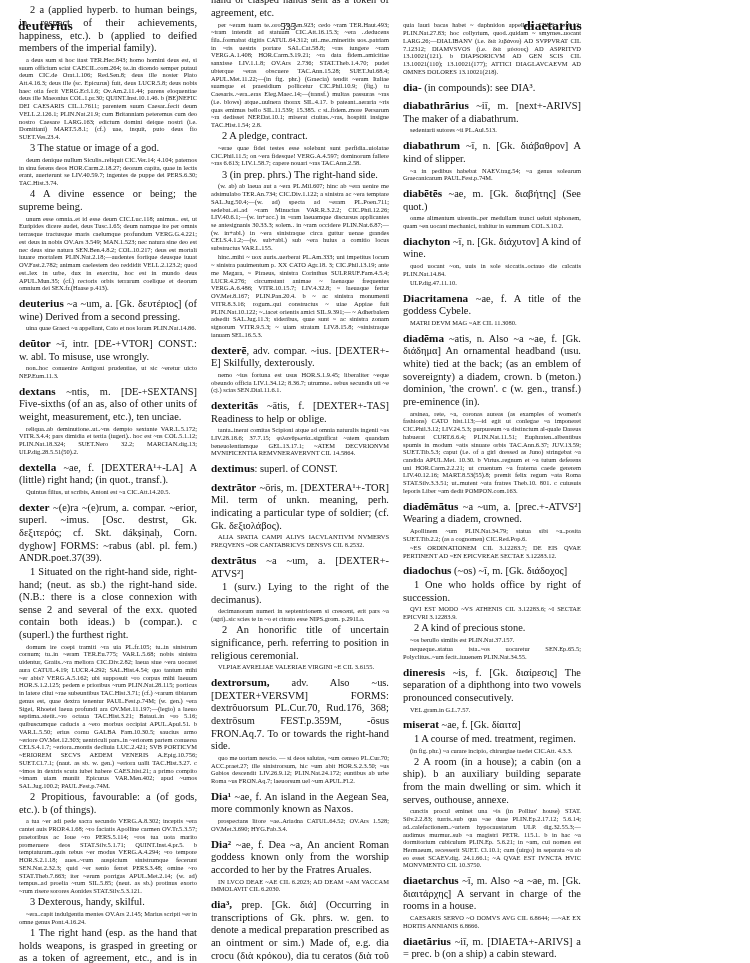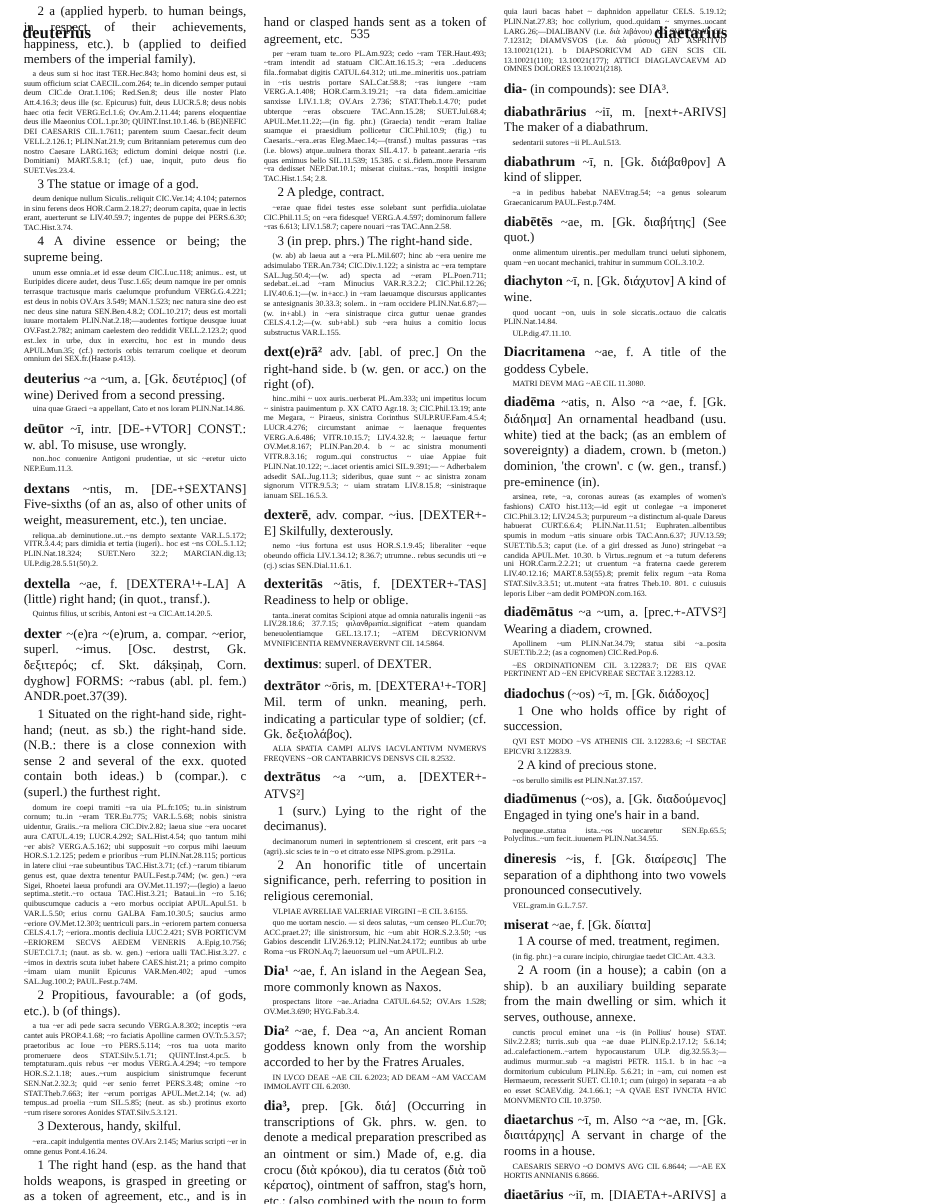--- a/index.html
+++ b/index.html
@@ -125,34 +125,34 @@
         <p class="cite">~era..capit indulgentia mentes OV.Ars 2.145; Marius scripti ~er in omne genus Pont.4.16.24.</p>
         <p class="sense">1 The right hand (esp. as the hand that holds weapons, is grasped in greeting or as a token of agreement, etc., and is in general the chief instrument of any physical action). b (meton.) a soldier. c a (metal) model of a</p>
       </div>
     <div class="col c2" id="col-1">
         <p class="sense noind">hand or clasped hands sent as a token of agreement, etc.</p>
         <p class="cite">per ~eram tuam te..oro PL.Am.923; cedo ~ram TER.Haut.493; ~tram intendit ad statuam CIC.Att.16.15.3; ~era ..deducens fila..formabat digitis CATUL.64.312; uti..me..mineritis uos..patriam in ~ris uestris portare SAL.Cat.58.8; ~ras iungere ~ram VERG.A.1.408; HOR.Carm.3.19.21; ~ra data fidem..amicitiae sanxisse LIV.1.1.8; OV.Ars 2.736; STAT.Theb.1.4.70; pudet ubterque ~eras obscuere TAC.Ann.15.28; SUET.Jul.68.4; APUL.Met.11.22;—(in fig. phr.) (Graecia) tendit ~eram Italiae suamque ei praesidium pollicetur CIC.Phil.10.9; (fig.) tu Caesaris..~era..eras Eleg.Maec.14;—(transf.) multas passuras ~ras (i.e. blows) atque..uulnera thorax SIL.4.17. b pateant..aeraria ~ris quas emimus bello SIL.11.539; 15.385. c si..fidem..more Persarum ~ra dedisset NEP.Dat.10.1; miserat ciuitas..~ras, hospitii insigne TAC.Hist.1.54; 2.8.</p>
         <p class="sense">2 A pledge, contract.</p>
         <p class="cite">~erae quae fidei testes esse solebant sunt perfidia..uiolatae CIC.Phil.11.5; on ~era fidesque! VERG.A.4.597; dominorum fallere ~ras 6.613; LIV.1.58.7; capere nouari ~ras TAC.Ann.2.58.</p>
         <p class="sense">3 (in prep. phrs.) The right-hand side.</p>
         <p class="cite">(w. ab) ab laeua aut a ~era PL.Mil.607; hinc ab ~era uenire me adsimulabo TER.An.734; CIC.Div.1.122; a sinistra ac ~era temptare SAL.Jug.50.4;—(w. ad) specta ad ~eram PL.Poen.711; sedebat..ei..ad ~ram Minucius VAR.R.3.2.2; CIC.Phil.12.26; LIV.40.6.1;—(w. in+acc.) in ~ram laeuamque discursus applicantes se antesignanis 30.33.3; solem.. in ~ram occidere PLIN.Nat.6.87;—(w. in+abl.) in ~era sinistraque circa guttur uenae grandes CELS.4.1.2;—(w. sub+abl.) sub ~era huius a comitio locus substructus VAR.L.155.</p>
-        <p class="head"><span class="hw">dext(e)rā²</span><span> adv. [abl. of prec.] On the right-hand side. b (w. gen. or acc.) on the right (of).</span></p>
         <p class="cite">hinc..mihi ~ uox auris..uerberat PL.Am.333; uni impetitus locum ~ sinistra pauimentum p. XX CATO Agr.18. 3; CIC.Phil.13.19; ante me Megara, ~ Piraeus, sinistra Corinthus SULP.RUF.Fam.4.5.4; LUCR.4.276; circumstant animae ~ laenaque frequentes VERG.A.6.486; VITR.10.15.7; LIV.4.32.8; ~ laeuaque fertur OV.Met.8.167; PLIN.Pan.20.4. b ~ ac sinistra monumenti VITR.8.3.16; rogum..qui constructus ~ uiae Appiae fuit PLIN.Nat.10.122; ~..iacet orientis amici SIL.9.391;— ~ Adherbalem adsedit SAL.Jug.11.3; sideribus, quae sunt ~ ac sinistra zonam signorum VITR.9.5.3; ~ uiam stratam LIV.8.15.8; ~sinistraque ianuam SEL.16.5.3.</p>
         <p class="head"><span class="hw">dexterē</span><span>, adv. compar. ~ius. [DEXTER+-E] Skilfully, dexterously.</span></p>
         <p class="cite">nemo ~ius fortuna est usus HOR.S.1.9.45; liberaliter ~eque obeundo officia LIV.1.34.12; 8.36.7; utrumne.. rebus secundis uti ~e (cj.) scias SEN.Dial.11.6.1.</p>
         <p class="head"><span class="hw">dexteritās</span><span> ~ātis, f. [DEXTER+-TAS] Readiness to help or oblige.</span></p>
         <p class="cite">tanta..inerat comitas Scipioni atque ad omnia naturalis ingenii ~as LIV.28.18.6; 37.7.15; φιλανθρωπία..significat ~atem quandam beneuolentiamque GEL.13.17.1; ~ATEM DECVRIONVM MVNIFICENTIA REMVNERAVERVNT CIL 14.5864.</p>
-        <p class="head"><span class="hw">dextimus</span><span>: superl. of DEXTER.</span></p>
+        <p class="head"><span class="hw">dextimus</span><span>: superl. of CONST.</span></p>
         <p class="head"><span class="hw">dextrātor</span><span> ~ōris, m. [DEXTERA¹+-TOR] Mil. term of unkn. meaning, perh. indicating a particular type of soldier; (cf. Gk. δεξιολάβος).</span></p>
         <p class="cite">ALIA SPATIA CAMPI ALIVS IACVLANTIVM NVMERVS FREQVENS ~OR CANTABRICVS DENSVS CIL 8.2532.</p>
         <p class="head"><span class="hw">dextrātus</span><span> ~a ~um, a. [DEXTER+-ATVS²]</span></p>
         <p class="sense">1 (surv.) Lying to the right of the decimanus).</p>
         <p class="cite">decimanorum numeri in septentrionem si crescent, erit pars ~a (agri)..sic scies te in ~o et citrato esse NIPS.grom. p.291La.</p>
         <p class="sense">2 An honorific title of uncertain significance, perh. referring to position in religious ceremonial.</p>
         <p class="cite">VLPIAE AVRELIAE VALERIAE VIRGINI ~E CIL 3.6155.</p>
+        <p class="head"><span class="hw">dextrorsum,</span><span> adv. Also ~us. [DEXTER+VERSVM] FORMS: dextrŏuorsum PL.Cur.70, Rud.176, 368; dextrōsum FEST.p.359M, -ōsus FRON.Aq.7. To or towards the right-hand side.</span></p>
         <p class="cite">quo me uortam nescio. — si deos salutas, ~um censeo PL.Cur.70; ACC.praet.27; ille sinistrorsum, hic ~um abit HOR.S.2.3.50; ~us Gabios descendit LIV.26.9.12; PLIN.Nat.24.172; euntibus ab urbe Roma ~us FRON.Aq.7; laeuorsum uel ~um APUL.Fl.2.</p>
         <p class="head"><span class="hw">Dia¹</span><span> ~ae, f. An island in the Aegean Sea, more commonly known as Naxos.</span></p>
         <p class="cite">prospectans litore ~ae..Ariadna CATUL.64.52; OV.Ars 1.528; OV.Met.3.690; HYG.Fab.3.4.</p>
         <p class="head"><span class="hw">Dia²</span><span> ~ae, f. Dea ~a, An ancient Roman goddess known only from the worship accorded to her by the Fratres Aruales.</span></p>
         <p class="cite">IN LVCO DEAE ~AE CIL 6.2023; AD DEAM ~AM VACCAM IMMOLAVIT CIL 6.2030.</p>
         <p class="head"><span class="hw">dia³,</span><span> prep. [Gk. διά] (Occurring in transcriptions of Gk. phrs. w. gen. to denote a medical preparation prescribed as an ointment or sim.) Made of, e.g. dia crocu (διὰ κρόκου), dia tu ceratos (διὰ τοῦ κέρατος), ointment of saffron, stag's horn, etc.; (also combined with the noun to form one word). b (also combining w. the noun to form a neut. sb. in -um).</span></p>
       </div>
     <div class="col c3" id="col-2">
         <p class="cite noind">quia lauri bacas habet ~ daphnidon appellatur CELS. 5.19.12; PLIN.Nat.27.83; hoc collyrium, quod..quidam ~ smyrnes..uocant LARG.26;—DIALIBANV (i.e. διὰ λιβάνου) AD SVPPVRAT CIL 7.12312; DIAMVSVOS (i.e. διὰ μύσους) AD ASPRITVD 13.10021(121). b DIAPSORICVM AD GEN SCIS CIL 13.10021(110); 13.10021(177); ATTICI DIAGLAVCAEVM AD OMNES DOLORES 13.10021(218).</p>
         <p class="head"><span class="hw">dia-</span><span> (in compounds): see DIA³.</span></p>
@@ -170,21 +170,20 @@
         <p class="head"><span class="hw">diadēma</span><span> ~atis, n. Also ~a ~ae, f. [Gk. διάδημα] An ornamental headband (usu. white) tied at the back; (as an emblem of sovereignty) a diadem, crown. b (meton.) dominion, 'the crown'. c (w. gen., transf.) pre-eminence (in).</span></p>
         <p class="cite">arsinea, rete, ~a, coronas aureas (as examples of women's fashions) CATO hist.113;—id egit ut conlegae ~a imponeret CIC.Phil.3.12; LIV.24.5.3; purpureum ~a distinctum al-quale Dareus habuerat CURT.6.6.4; PLIN.Nat.11.51; Euphraten..albentibus spumis in modum ~atis sinuare orbis TAC.Ann.6.37; JUV.13.59; SUET.Tib.5.3; caput (i.e. of a girl dressed as Juno) stringebat ~a candida APUL.Met. 10.30. b Virtus..regnum et ~a tutum deferens uni HOR.Carm.2.2.21; ut cruentum ~a fraterna caede gererem LIV.40.12.16; MART.8.53(55).8; premit felix regum ~ata Roma STAT.Silv.3.3.51; ut..mutent ~ata fratres Theb.10. 801. c cuiusuis leporis Liber ~am dedit POMPON.com.163.</p>
         <p class="head"><span class="hw">diadēmātus</span><span> ~a ~um, a. [prec.+-ATVS²] Wearing a diadem, crowned.</span></p>
         <p class="cite">Apollinem ~um PLIN.Nat.34.79; statua sibi ~a..posita SUET.Tib.2.2; (as a cognomen) CIC.Red.Pop.6.</p>
         <p class="cite">~ES ORDINATIONEM CIL 3.12283.7; DE EIS QVAE PERTINENT AD ~EN EPICVREAE SECTAE 3.12283.12.</p>
         <p class="head"><span class="hw">diadochus</span><span> (~os) ~ī, m. [Gk. διάδοχος]</span></p>
         <p class="sense">1 One who holds office by right of succession.</p>
         <p class="cite">QVI EST MODO ~VS ATHENIS CIL 3.12283.6; ~I SECTAE EPICVRI 3.12283.9.</p>
         <p class="sense">2 A kind of precious stone.</p>
         <p class="cite">~os berullo similis est PLIN.Nat.37.157.</p>
-        <p class="head"><span class="hw">diadūmenus</span><span> (~os), a. [Gk. διαδούμενος] Engaged in tying one's hair in a band.</span></p>
         <p class="cite">nequeque..statua ista..~os uocaretur SEN.Ep.65.5; Polyclitus..~um fecit..iuuenem PLIN.Nat.34.55.</p>
         <p class="head"><span class="hw">dineresis</span><span> ~is, f. [Gk. διαίρεσις] The separation of a diphthong into two vowels pronounced consecutively.</span></p>
         <p class="cite">VEL.gram.in G.L.7.57.</p>
         <p class="head"><span class="hw">miserat</span><span> ~ae, f. [Gk. δίαιτα]</span></p>
         <p class="sense">1 A course of med. treatment, regimen.</p>
         <p class="cite">(in fig. phr.) ~a curare incipio, chirurgiae taedet CIC.Att. 4.3.3.</p>
         <p class="sense">2 A room (in a house); a cabin (on a ship). b an auxiliary building separate from the main dwelling or sim. which it serves, outhouse, annexe.</p>
         <p class="cite">cunctis procul eminet una ~is (in Pollius' house) STAT. Silv.2.2.83; turris..sub qua ~ae duae PLIN.Ep.2.17.12; 5.6.14; ad..calefactionem..~artem hypocaustarum ULP. dig.32.55.3;—audimus murmur..sub ~a magistri PETR. 115.1. b in hac ~a dormitorium cubiculum PLIN.Ep. 5.6.21; in ~am, cui nomen est Hermaeum, recesserit SUET. Cl.10.1; cum (uirgo) in separata ~a ab eo esset SCAEV.dig. 24.1.66.1; ~A QVAE EST IVNCTA HVIC MONVMENTO CIL 10.3750.</p>
         <p class="head"><span class="hw">diaetarchus</span><span> ~ī, m. Also ~a ~ae, m. [Gk. διαιτάρχης] A servant in charge of the rooms in a house.</span></p>
         <p class="cite">CAESARIS SERVO ~O DOMVS AVG CIL 6.8644; —~AE EX HORTIS ANNIANIS 6.8666.</p>

